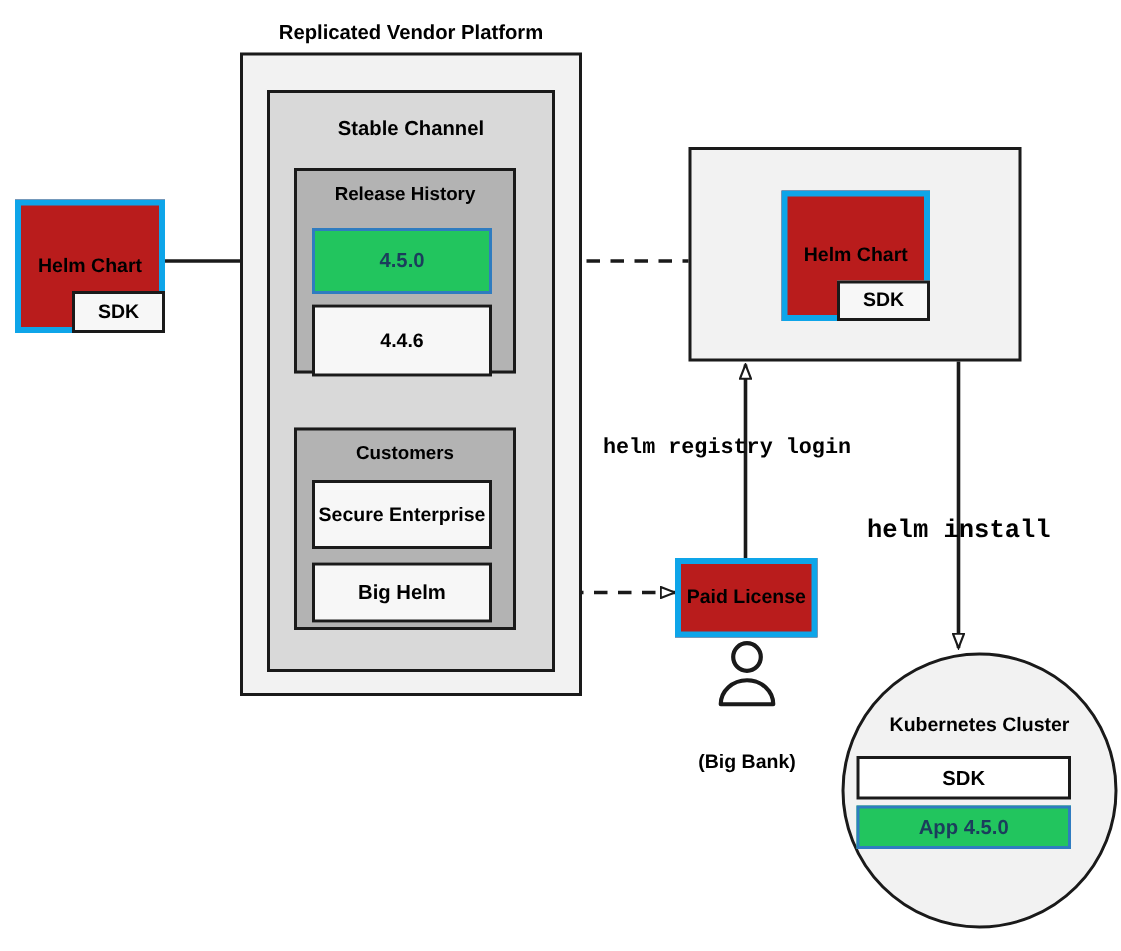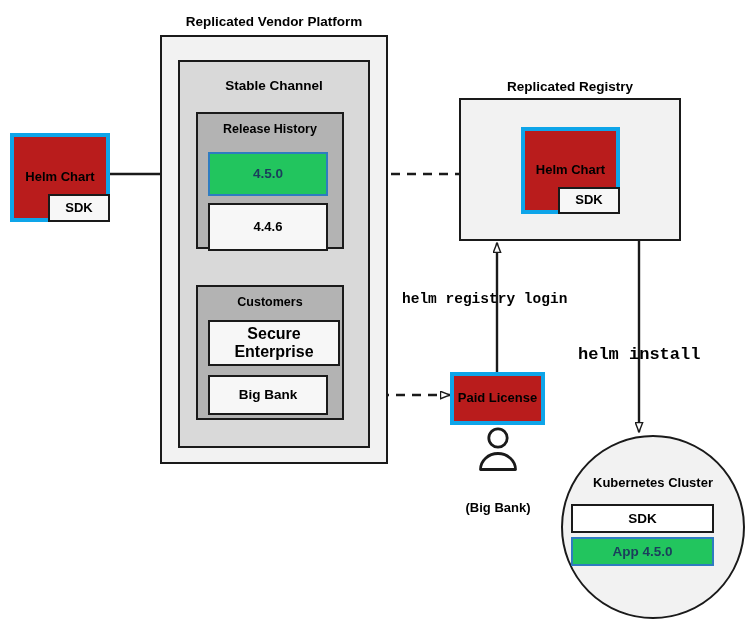--- a/index.html
+++ b/index.html
@@ -120,21 +120,20 @@
       <line x1="497" y1="372" x2="497" y2="243" stroke="#1a1a1a" stroke-width="2.4" marker-end="url(#openArrow)"></line>
     </g>
 
     <g>
       <line x1="639" y1="240" x2="639" y2="432" stroke="#1a1a1a" stroke-width="2.4" marker-end="url(#openArrow)"></line>
     </g>
   </svg>
 
   <div class="title-label" style="left:160px; top:14px; width:228px; font-size:13.5px;">Replicated Vendor Platform</div>
 
-  <div class="title-label" style="left:459px; top:79px; width:222px; font-size:13.5px;">Replicated Registry</div>
 
   <div class="node box-gray" style="left:10px; top:133px; width:100px; height:89px; font-size:13px; align-items:flex-start; padding-top:33px;">
     <span>Helm Chart</span>
   </div>
   <div class="node box-white" style="left:48px; top:194px; width:62px; height:28px; font-size:13px;">
     <span>SDK</span>
   </div>
 
   <div class="node box-outer" style="left:160px; top:35px; width:228px; height:429px;"></div>
 
@@ -148,25 +147,25 @@
   <div class="node box-blue" style="left:208px; top:152px; width:120px; height:44px; font-size:13.5px;">
     <span>4.5.0</span>
   </div>
   <div class="node box-white" style="left:208px; top:203px; width:120px; height:48px; font-size:13px;">
     <span>4.4.6</span>
   </div>
 
   <div class="node box-dark" style="left:196px; top:285px; width:148px; height:135px; align-items:flex-start; justify-content:center; padding-top:8px; font-size:12.5px;">
     <span>Customers</span>
   </div>
-  <div class="node box-white" style="left:208px; top:320px; width:132px; height:46px; font-size:16px; flex-direction:column;">
+  <div class="node box-white" style="left:208px; top:320px; width:120px; height:46px; font-size:13px; flex-direction:column;">
     <span>Secure Enterprise</span>
   </div>
   <div class="node box-white" style="left:208px; top:375px; width:120px; height:40px; font-size:13.5px;">
-    <span>Big Bank</span>
+    <span>Big Helm</span>
   </div>
 
   <div class="node box-outer" style="left:459px; top:98px; width:222px; height:143px;"></div>
   <div class="node box-gray" style="left:521px; top:127px; width:99px; height:87px; font-size:13px; align-items:flex-start; padding-top:32px;">
     <span>Helm Chart</span>
   </div>
   <div class="node box-white" style="left:558px; top:187px; width:62px; height:27px; font-size:13px;">
     <span>SDK</span>
   </div>
 

